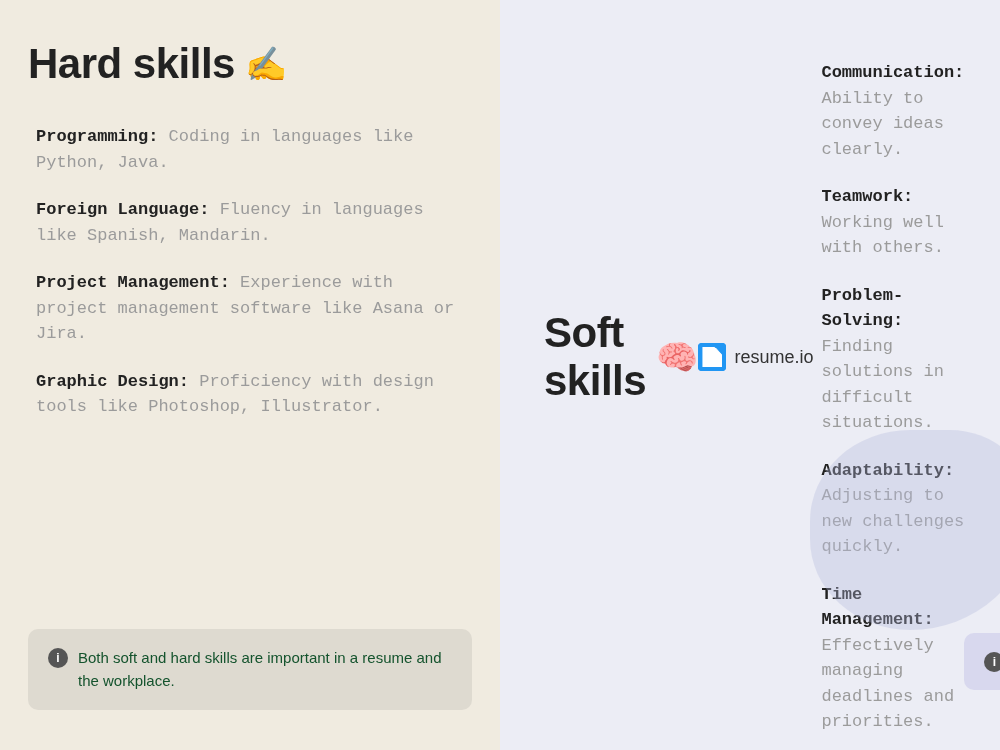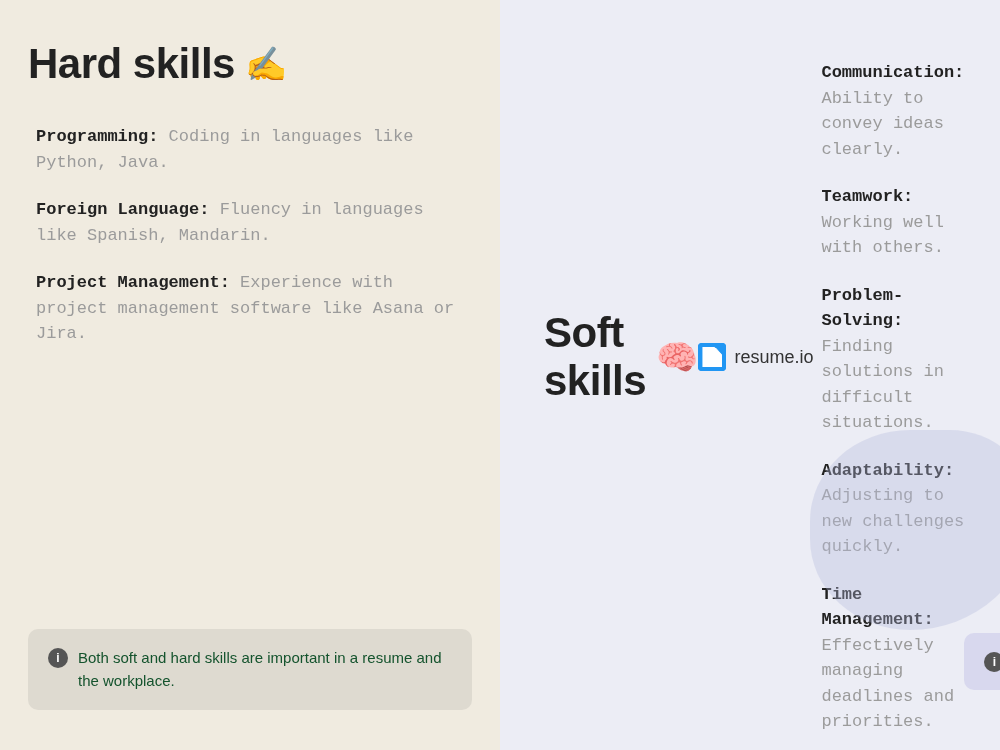--- a/index.html
+++ b/index.html
@@ -180,20 +180,23 @@
 
 
     <div class="skill-item">
       <span class="skill-label">Foreign Language:</span><span class="skill-desc"> Fluency in languages like Spanish, Mandarin.</span>
     </div>
 
     <div class="skill-item">
       <span class="skill-label">Project Management:</span><span class="skill-desc"> Experience with project management software like Asana or Jira.</span>
     </div>
 
+    <div class="skill-item">
+      <span class="skill-label">Graphic Design:</span><span class="skill-desc"> Proficiency with design tools like Photoshop, Illustrator.</span>
+    </div>
 
   </div>
 
   <div class="info-box info-box-left">
     <div class="info-icon">i</div>
     <span class="info-text">Both soft and hard skills are important in a resume and the workplace.</span>
   </div>
 </div>
 
 <div class="right-panel">

